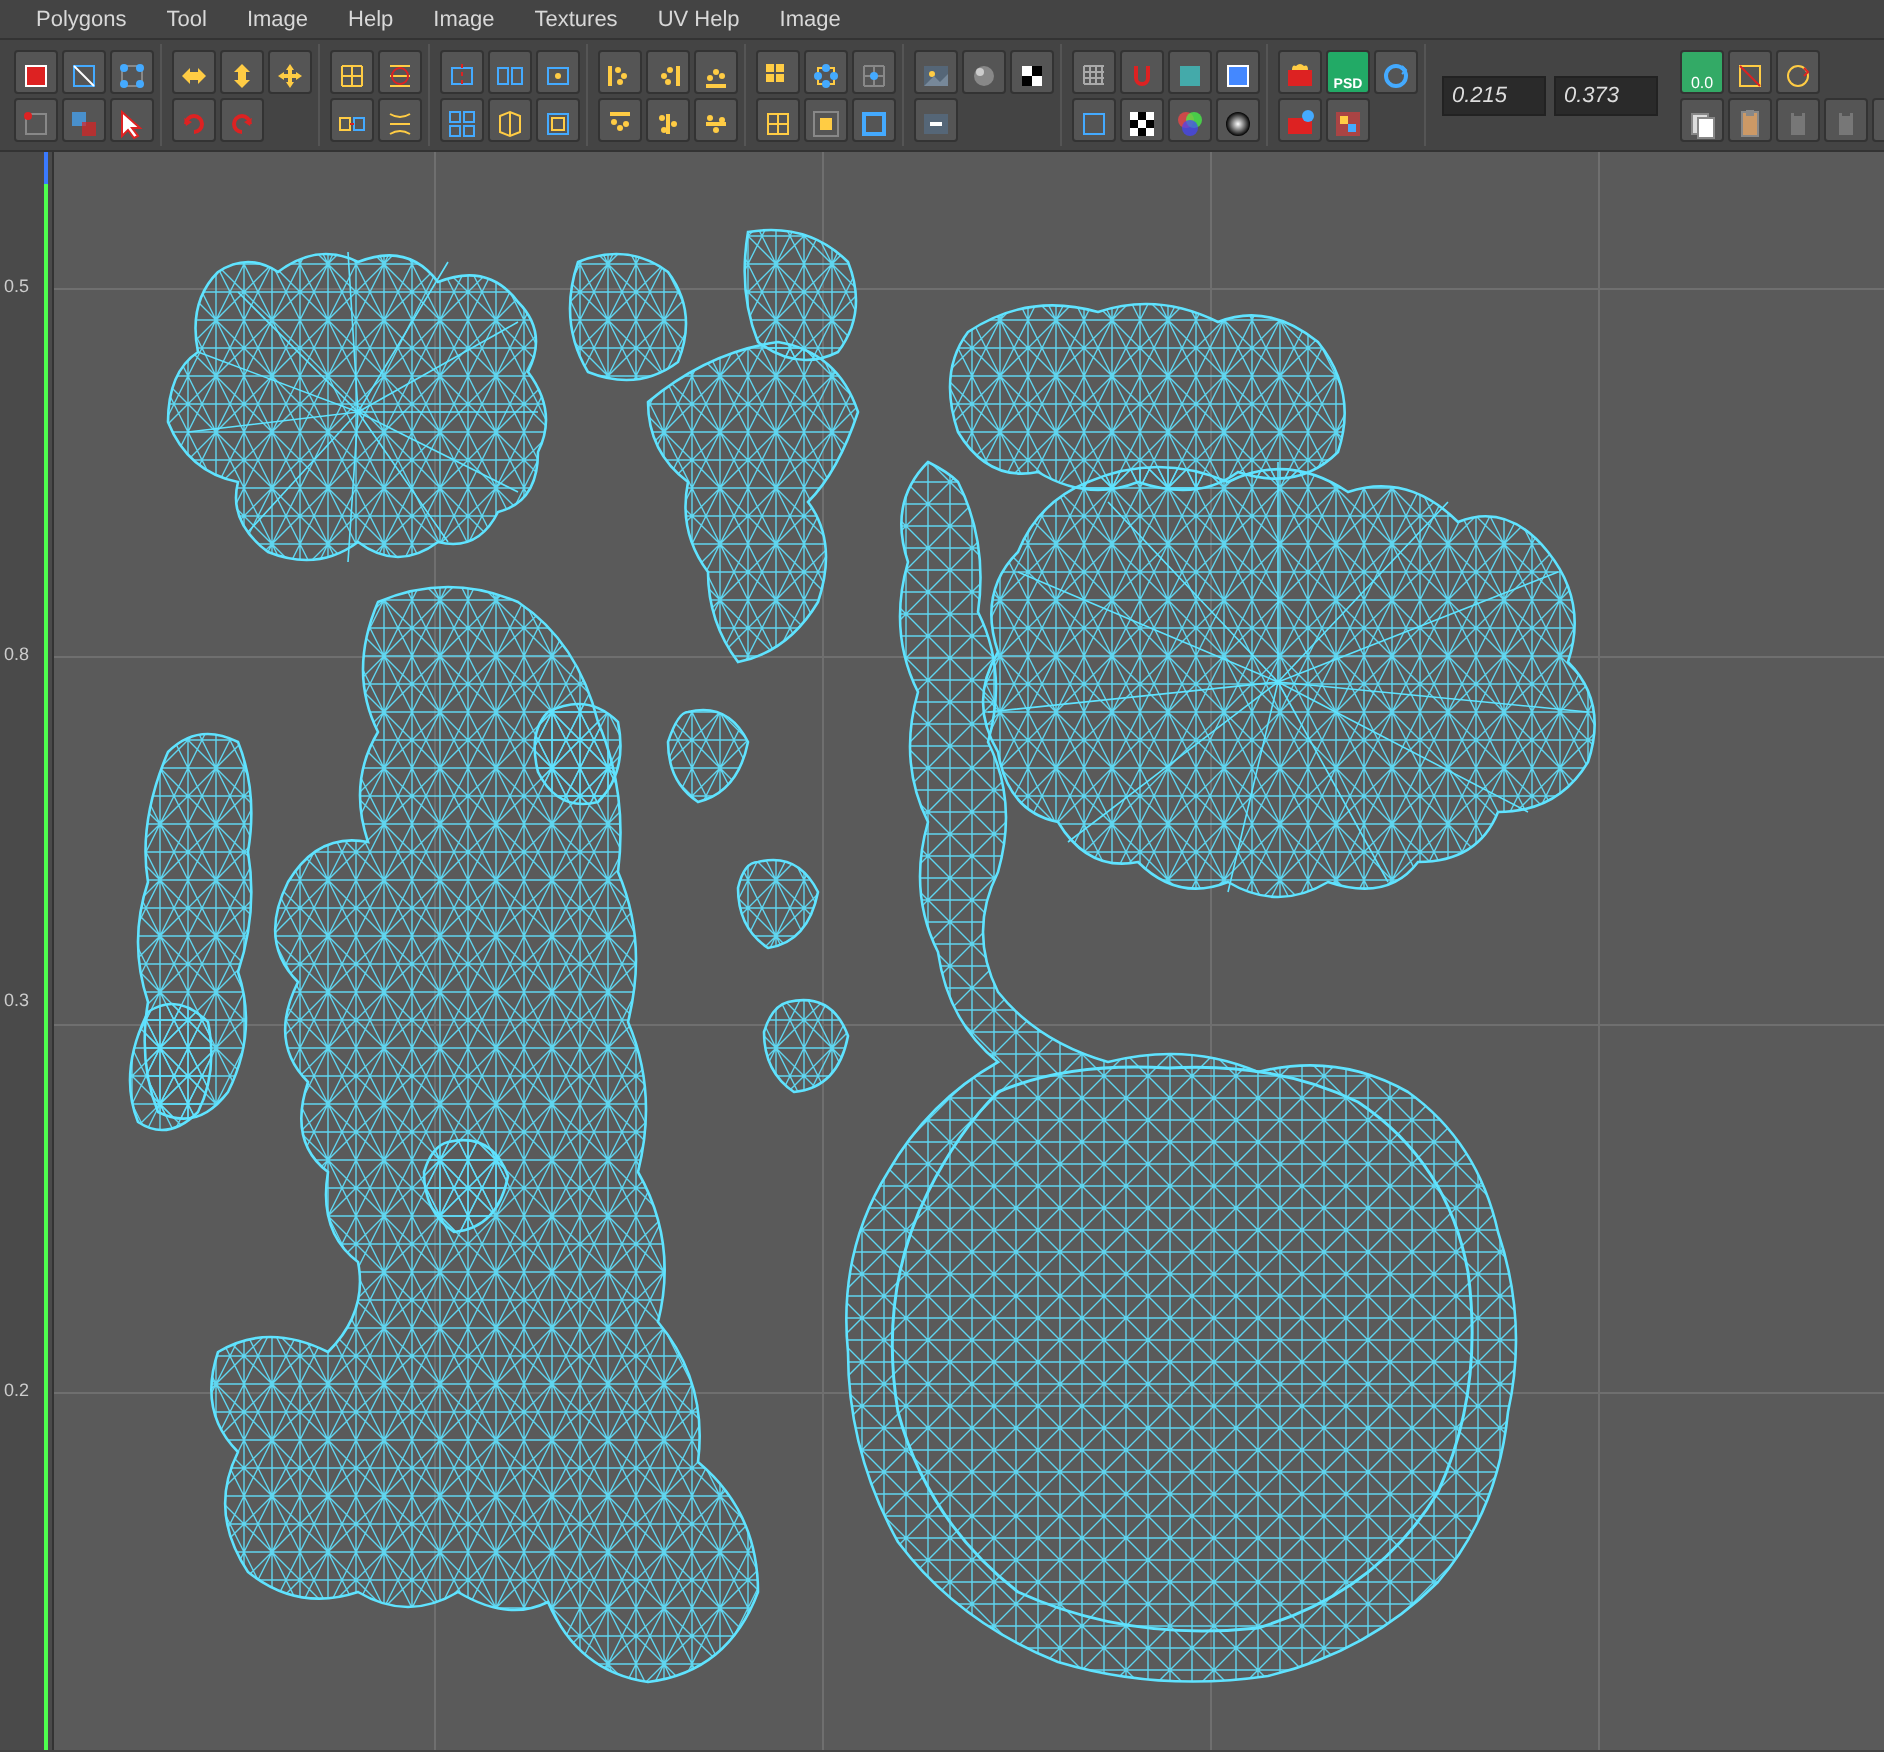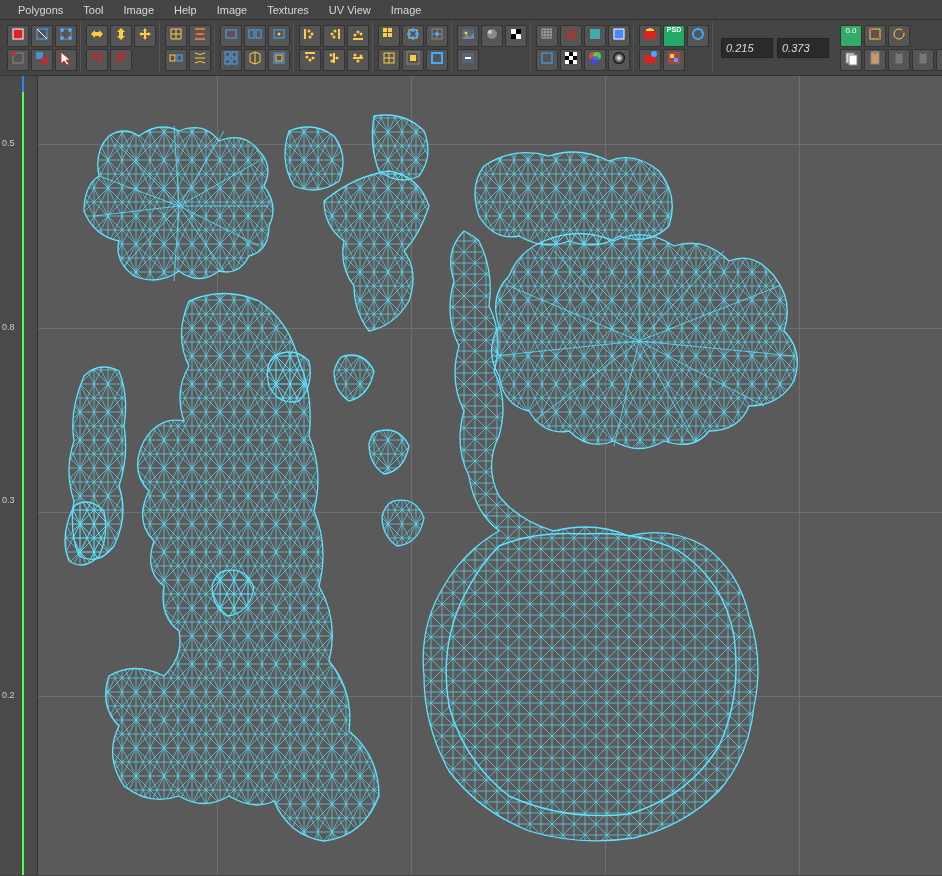--- a/index.html
+++ b/index.html
@@ -49,21 +49,21 @@
     gap: 2px;
   }
   .tool-btn {
     width: 22px;
     height: 22px;
     background: #555;
     border: 1px solid #333;
     border-radius: 2px;
     cursor: pointer;
     display: flex;
-    align-items: flex-start;
+    align-items: flex-end;
     justify-content: center;
     position: relative;
     overflow: hidden;
   }
   .tool-btn svg { display: block; }
   .inputs {
     display: flex;
     gap: 4px;
     padding: 0 6px;
     align-items: center;
@@ -83,21 +83,21 @@
     position: relative;
     width: 942px;
     height: 799px;
     background: #5a5a5a;
     overflow: hidden;
   }
   .ruler-v {
     position: absolute;
     left: 0;
     top: 0;
-    width: 38px;
+    width: 27px;
     height: 100%;
     background: #4a4a4a;
     border-right: 1px solid #333;
   }
   .ruler-tick {
     position: absolute;
     left: 0;
     width: 100%;
     color: #ccc;
     font-size: 9px;
@@ -130,21 +130,21 @@
 </head>
 <body>
 
 <div class="menubar">
   <div class="menu-item">Polygons</div>
   <div class="menu-item">Tool</div>
   <div class="menu-item">Image</div>
   <div class="menu-item">Help</div>
   <div class="menu-item">Image</div>
   <div class="menu-item">Textures</div>
-  <div class="menu-item">UV View</div>
+  <div class="menu-item">UV Help</div>
   <div class="menu-item">Image</div>
 </div>
 
 <div class="toolbar">
 
   <div class="tool-group">
     <div class="tool-row">
       <div class="tool-btn">
           <svg width="16" height="16">
             <rect x="3" y="3" width="10" height="10" fill="#d22" stroke="#fff"></rect>

